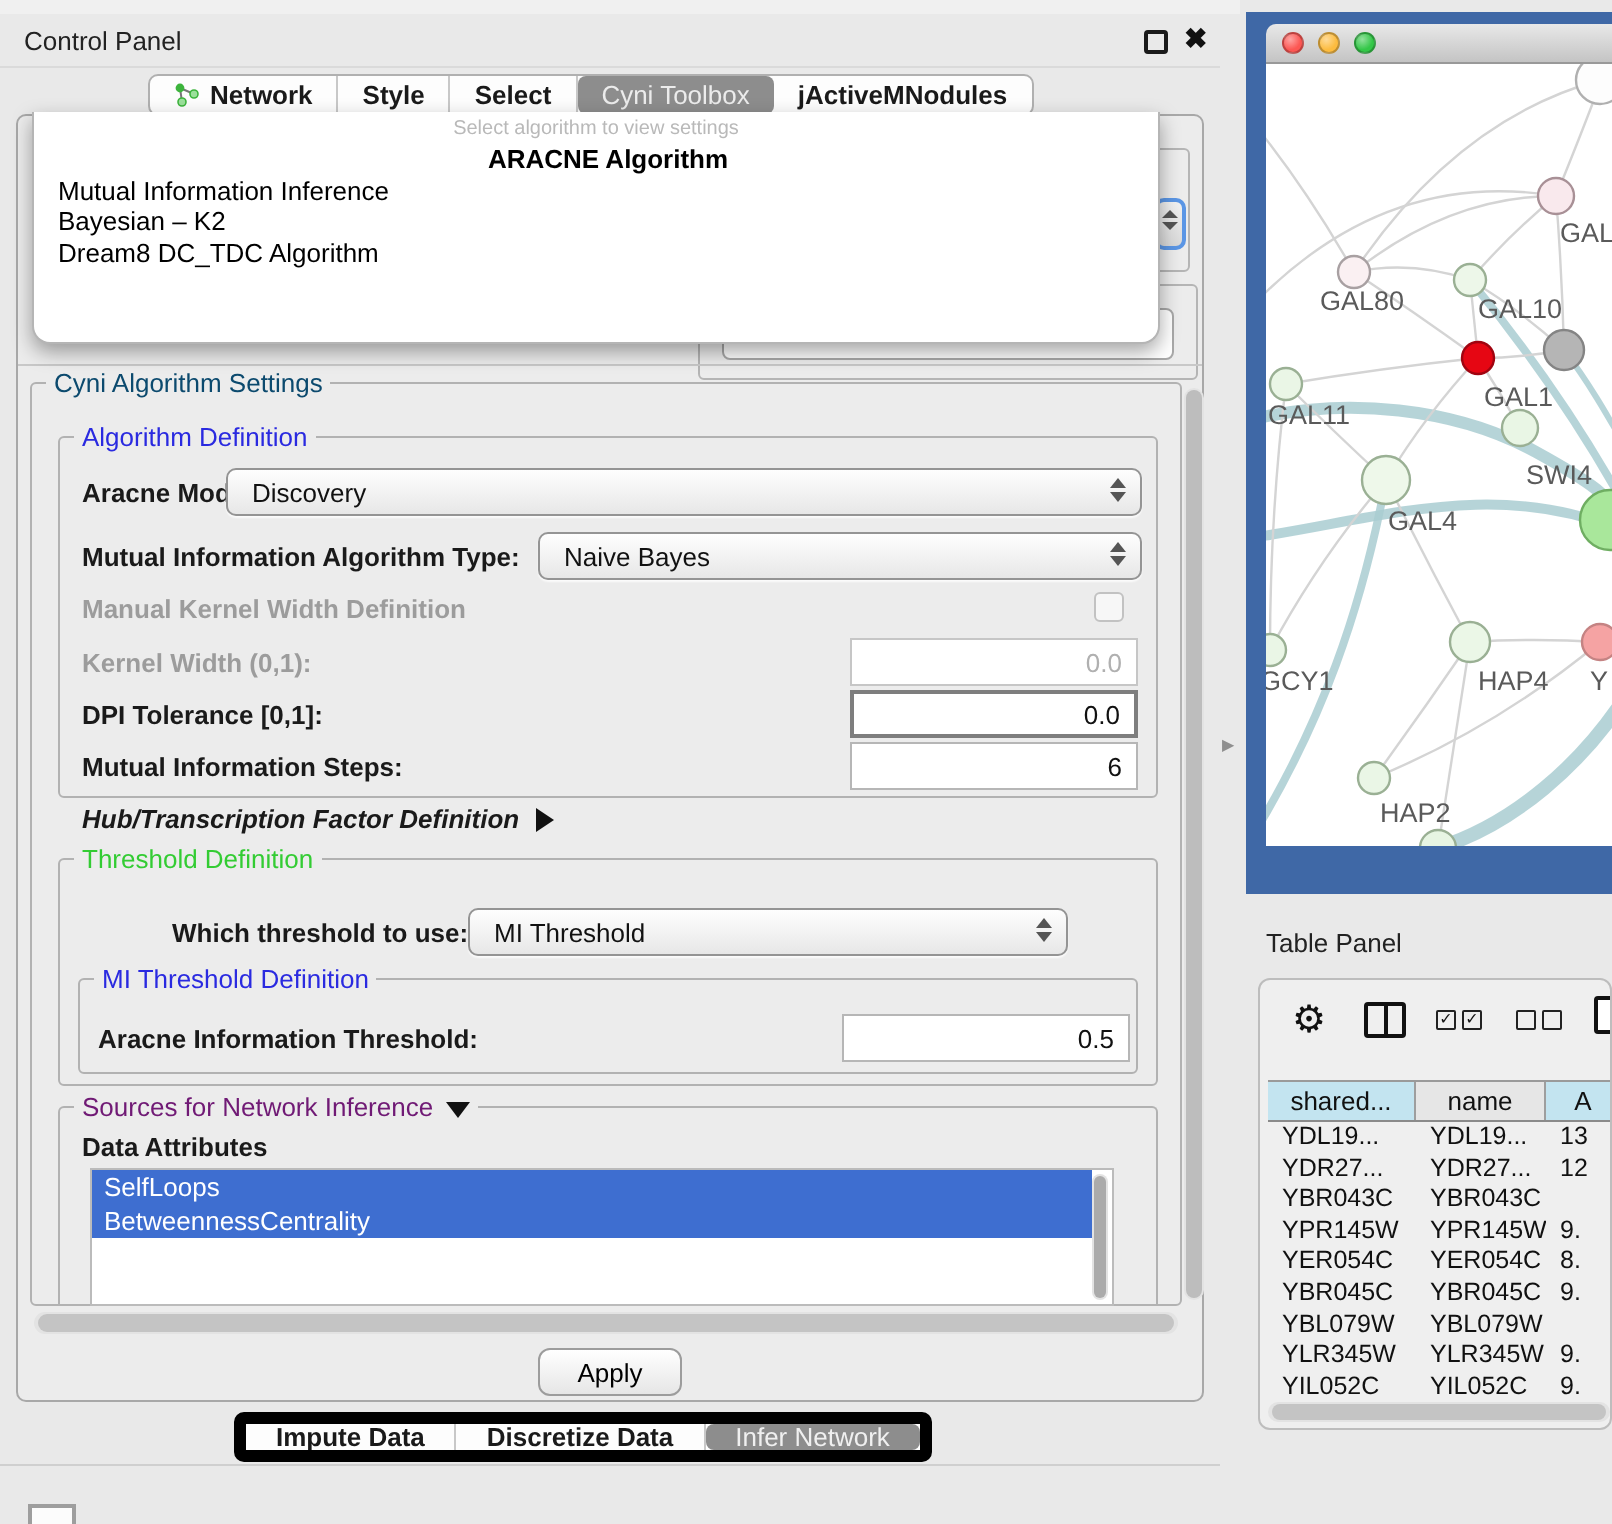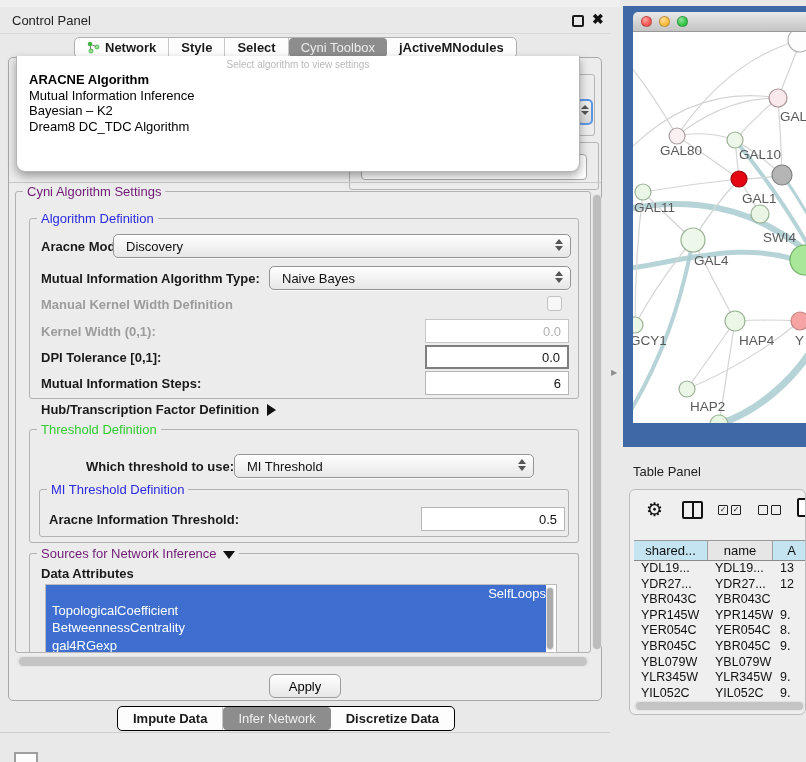--- a/index.html
+++ b/index.html
@@ -37,21 +37,21 @@
   .frag-stepper { width:16px; height:26px; border:2px solid #5b96e5; border-radius:5px;
     background:linear-gradient(#f2f2f2,#d9d9d9); }
   .frag-field { background:#fff; border:1px solid #a8a8a8; border-radius:4px; }
 
   
   .algo-popup { left:8px; top:-1px; width:564px; height:116px; background:#fff;
     border:1px solid #b5b5b5; border-top:none; border-radius:0 0 9px 9px;
     box-shadow:0 4px 10px rgba(0,0,0,.35); overflow:hidden; }
   .popup-placeholder { width:100%; text-align:center; margin-top:3px; color:#b9b9b9; font-size:10px; }
   .popup-item { padding:0 0 0 12px; height:15.5px; line-height:15.5px; font-size:13px; color:#000; white-space:nowrap; }
-  .popup-item.bold { font-weight:bold; }
+  .popup-item.bold { font-weight:bold;text-align:center; }
 
   .divline { background:#c8c8c8; height:1px; }
 
   .groupbox { border:1px solid #b2b2b2; border-radius:3px; }
   .grouplabel { position:absolute; background:#ececec; padding:0 4px; font-size:13px; white-space:nowrap; }
   .lbl { position:absolute; font-size:13px; font-weight:bold; color:#1a1a1a; white-space:nowrap; }
   .lbl.dis { color:#9c9c9c; }
 
   .combo { position:absolute; height:24px; background:linear-gradient(#fefefe,#e7e7e7);
     border:1px solid #949494; border-radius:5px; display:flex; align-items:center;
@@ -76,21 +76,21 @@
   .hscroll .thumb { position:absolute; top:1px; bottom:1px; left:2px; right:2px; background:#c4c4c4; border-radius:5px; }
 
   .attr-list { background:#fff; border:1px solid #bbb; overflow:hidden; }
   .attr-item { height:17.2px; line-height:17.2px; color:#fff; padding-left:6px; font-size:13px; }
 
   .apply-btn { position:absolute; width:72px; height:24px; background:linear-gradient(#ffffff,#e6e6e6);
     border:1px solid #9c9c9c; border-radius:6px; font-size:13px; font-family:"Liberation Sans",sans-serif;
     display:flex; align-items:center; justify-content:center; }
 
   .bottom-tabs { left:117px; top:698px; height:25px; display:inline-flex; background:#fdfdfd;
-    border:1px solid #000000; border-radius:5px; overflow:hidden; }
+    border:6px solid #000000; border-radius:5px; overflow:hidden; }
   .b-tab { display:flex; align-items:center; padding:0 15px; font-size:13px; font-weight:bold; color:#1a1a1a;
     border-right:1px solid #c8c8c8; white-space:nowrap; }
   .b-tab:last-child { border-right:none; }
   .b-tab.sel { background:#8d8d8d; color:#f0f0f0; font-weight:normal; border-radius:4px; border-right:none; }
 
   
   .net-frame { left:623px; top:6px; width:183px; height:441px; background:#3f68a6; }
   .net-titlebar { left:10px; top:6px; width:173px; height:20px;
     background:linear-gradient(#e8e8e8,#c4c4c4); border-bottom:1px solid #999; border-radius:5px 0 0 0;
     display:flex; align-items:center; padding-left:8px; gap:7px; }
@@ -153,21 +153,21 @@
           <span class="tri-up" style="border-bottom-width:4px;"></span>
           <span class="tri-dn" style="border-top-width:4px;"></span>
         </div>
     </div>
     <div class="abs frag-box" style="left:340px;top:84px;width:250px;height:48px;"></div>
     <div class="abs frag-field" style="left:352px;top:96px;width:226px;height:26px;"></div>
 
     <div class="abs divline" style="left:0;top:124px;width:592px;"></div>
 
     <div class="abs groupbox" style="left:6px;top:133px;width:576px;height:462px;"></div>
-    <span class="grouplabel" style="left:14px;top:126px;color:#701a75;">Cyni Algorithm Settings</span>
+    <span class="grouplabel" style="left:14px;top:126px;color:#0c4a6e;">Cyni Algorithm Settings</span>
 
     <div class="abs vscroll" style="left:583px;top:136px;width:10px;height:456px;">
         <div class="thumb"></div>
       </div>
 
     <div class="abs groupbox" style="left:20px;top:160px;width:550px;height:181px;"></div>
     <span class="grouplabel" style="left:28px;top:153px;color:#2a2ae0;">Algorithm Definition</span>
 
     <span class="lbl" style="left:32px;top:181px;">Aracne Mode:</span>
     <div class="combo" style="left:104px;top:176px;width:458px;">
@@ -198,21 +198,21 @@
     <span class="lbl" style="left:32px;top:292px;">DPI Tolerance [0,1]:</span>
     <div class="tf focus" style="left:416px;top:287px;width:144px;">
         <span>0.0</span>
       </div>
 
     <span class="lbl" style="left:32px;top:318px;">Mutual Information Steps:</span>
     <div class="tf" style="left:416px;top:313px;width:144px;">
         <span>6</span>
       </div>
 
-    <div class="abs" style="left:32px;top:344px;display:flex;align-items:center;">
+    <div class="abs" style="left:32px;top:344px;display:flex;align-items:center;font-style:italic;">
       <span class="lbl" style="position:static;">Hub/Transcription Factor Definition</span>
       <span class="tri-right"></span>
     </div>
 
     <div class="abs groupbox" style="left:20px;top:371px;width:550px;height:114px;"></div>
     <span class="grouplabel" style="left:28px;top:364px;color:#33cc33;">Threshold Definition</span>
 
     <span class="lbl" style="left:77px;top:401px;">Which threshold to use:</span>
     <div class="combo" style="left:225px;top:396px;width:300px;">
       <span>MI Threshold</span>
@@ -232,24 +232,22 @@
 
     <div class="abs groupbox" style="left:20px;top:495px;width:550px;height:100px;border-bottom:none;border-radius:3px 3px 0 0;"></div>
     <span class="grouplabel" style="left:28px;top:488px;color:#701a75;"><span>Sources for Network Inference</span><span class="tri-down-s"></span></span>
 
     <span class="lbl" style="left:32px;top:508px;">Data Attributes</span>
 
     <div class="abs attr-list" style="left:36px;top:526px;width:512px;height:69px;" id="attr-list">
       <div class="abs vscroll" style="right:2px;top:2px;width:8px;height:63px;">
           <div class="thumb" style="background:#ababab;"></div>
         </div>
-    <div class="attr-item" style="background: rgb(62, 110, 208); width: 500px; text-align: right;">SelfLoops</div>
-        <div class="attr-item" style="background: rgb(62, 110, 208); width: 500px;">TopologicalCoefficient</div>
+    <div class="attr-item" style="background: rgb(62, 110, 208); width: 500px;">SelfLoops</div>
         <div class="attr-item" style="background: rgb(62, 110, 208); width: 500px;">BetweennessCentrality</div>
-        <div class="attr-item" style="background: rgb(62, 110, 208); width: 500px;">gal4RGexp</div>
       </div>
 
     <div class="abs hscroll" style="left:8px;top:598px;width:572px;height:11px;">
         <div class="thumb"></div>
       </div>
 
     <button class="apply-btn" style="left:260px;top:616px;">Apply</button>
   </div>
 
   <div class="abs algo-popup" style="left:16px;top:48px;">
@@ -257,22 +255,22 @@
     <div id="algo-items" style="margin-top:2px;">
         <div class="popup-item bold">ARACNE Algorithm</div>
         <div class="popup-item">Mutual Information Inference</div>
         <div class="popup-item">Bayesian – K2</div>
         <div class="popup-item">Dream8 DC_TDC Algorithm</div>
       </div>
   </div>
 
   <div class="abs bottom-tabs" id="bottom-tabs">
       <span class="b-tab">Impute Data</span>
+      <span class="b-tab">Discretize Data</span>
       <span class="b-tab sel">Infer Network</span>
-      <span class="b-tab">Discretize Data</span>
     </div>
 </div>
 
 <div class="abs splitter-mark">▶</div>
 
 <div class="abs net-frame">
   <div class="abs net-titlebar">
     <span class="light" id="light-0" style="background: radial-gradient(circle at 35% 30%, rgba(255, 255, 255, 0.467), transparent 60%), rgb(252, 87, 83);"></span>
     <span class="light" id="light-1" style="background: radial-gradient(circle at 35% 30%, rgba(255, 255, 255, 0.467), transparent 60%), rgb(253, 188, 64);"></span>
     <span class="light" id="light-2" style="background: radial-gradient(circle at 35% 30%, rgba(255, 255, 255, 0.467), transparent 60%), rgb(52, 199, 72);"></span>

